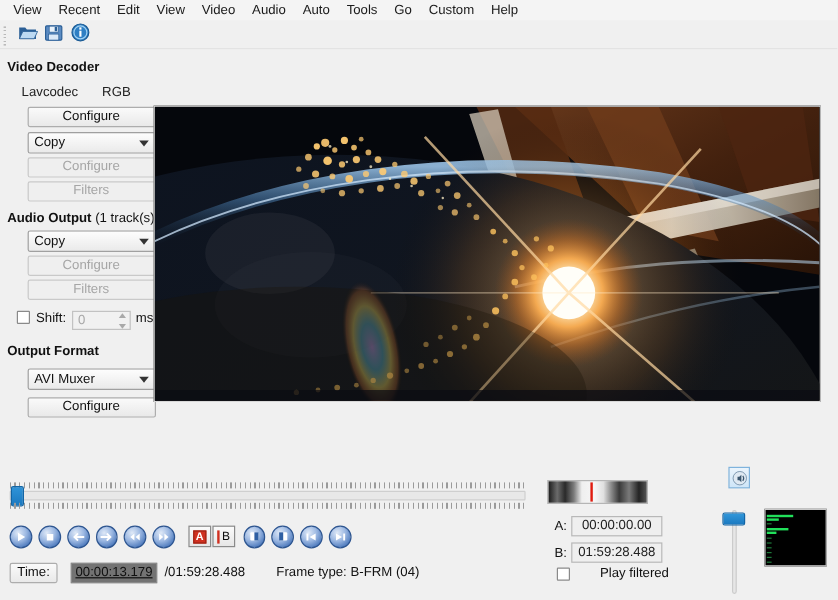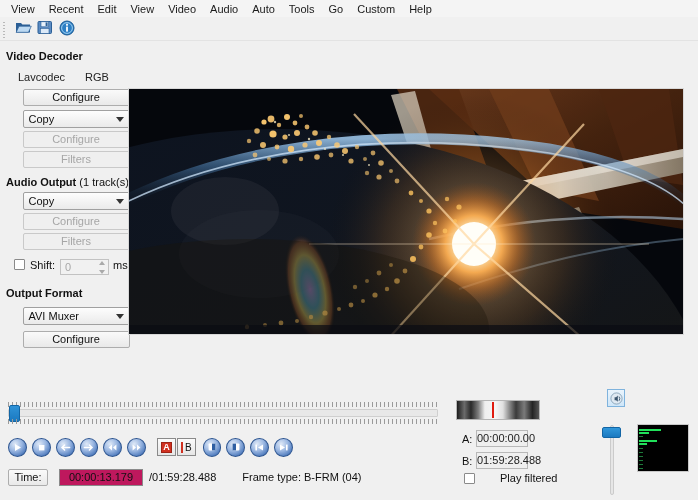--- a/index.html
+++ b/index.html
@@ -110,35 +110,35 @@
     font-size:9px;font-weight:bold;color:#fff;background:#d03020;border:1px solid #9d2316;box-sizing:border-box;}
   .abmark .bl{font-size:10px;color:#111;margin-left:1px;}
   .abmark .tick{width:2px;height:11px;background:#d03020;margin-right:1px;}
   .gap{width:6px;}
 
   
   .timerow{position:absolute;left:8px;top:468px;height:18px;display:flex;align-items:center;}
   .tlabel{width:40px;height:17px;background:linear-gradient(to bottom,#fafafa,#e9e9e9);
     border:1px solid #adadad;border-radius:2px;text-align:center;line-height:15px;
     font-size:11px;color:#111;box-sizing:border-box;}
-  .tfield{width:84px;height:17px;background:#be185d;border:1px solid #8a8a8a;
-    margin-left:11px;font-size:11px;color:#111;text-align:center;line-height:15px;box-sizing:border-box;}
+  .tfield{width:72px;height:17px;background:#737373;border:1px solid #8a8a8a;
+    margin-left:11px;font-size:11px;color:#111;text-align:center;line-height:15px;box-sizing:border-box;text-decoration:underline;}
   .ttotal{margin-left:6px;font-size:11px;color:#111;}
   .ftype{margin-left:26px;font-size:11px;color:#111;}
 
   
   .navstrip{position:absolute;left:456px;top:400px;width:84px;height:20px;
     border:1px solid #b5b5b5;box-sizing:border-box;
     background:linear-gradient(to right,#1c1c1c 0%,#6b6b6b 9%,#2a2a2a 17%,#7d7d7d 26%,
       #efefef 34%,#f6f6f6 47%,#e0e0e0 56%,#8a8a8a 64%,#3a3a3a 72%,#7a7a7a 82%,#242424 92%,#555 100%);}
   .navstrip .redmk{position:absolute;left:35px;top:1px;width:2px;height:16px;background:#e01c10;}
 
   .abrow{position:absolute;display:flex;align-items:center;}
   .abrow .k{width:14px;font-size:11px;color:#111;}
-  .abrow .v{width:52px;height:17px;background:#efefef;border:1px solid #b8b8b8;
+  .abrow .v{width:76px;height:17px;background:#efefef;border:1px solid #b8b8b8;
     text-align:center;line-height:15px;font-size:11px;color:#222;box-sizing:border-box;}
   #ab-a{left:462px;top:430px;}
   #ab-b{left:462px;top:452px;}
   .pfrow{position:absolute;left:464px;top:472px;display:flex;align-items:center;}
   .pfrow .lbl{margin-left:25px;font-size:11px;color:#111;}
 
   
   .volbtn{position:absolute;left:607px;top:389px;width:18px;height:18px;
     background:linear-gradient(to bottom,#eaf4fc,#cfe6f8);border:1px solid #7fb3dd;
     display:flex;align-items:center;justify-content:center;cursor:pointer;box-sizing:border-box;}

